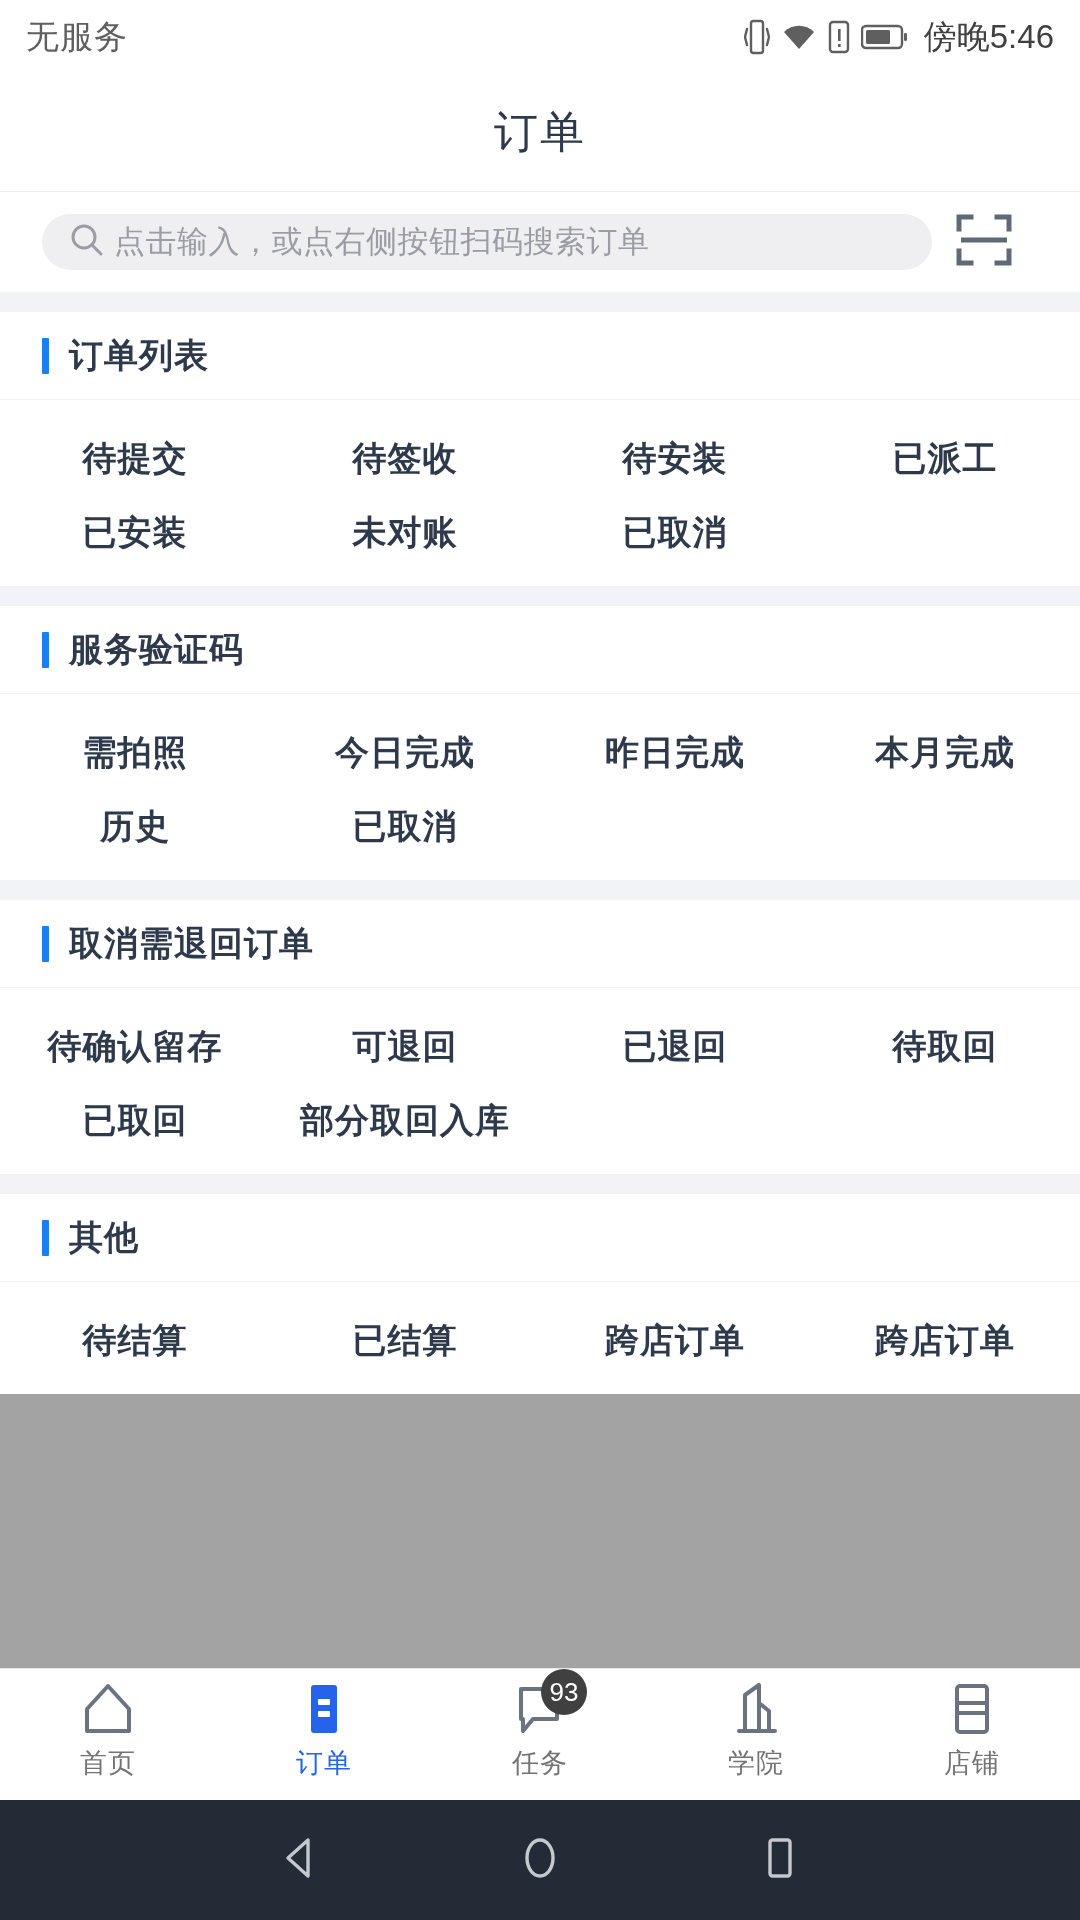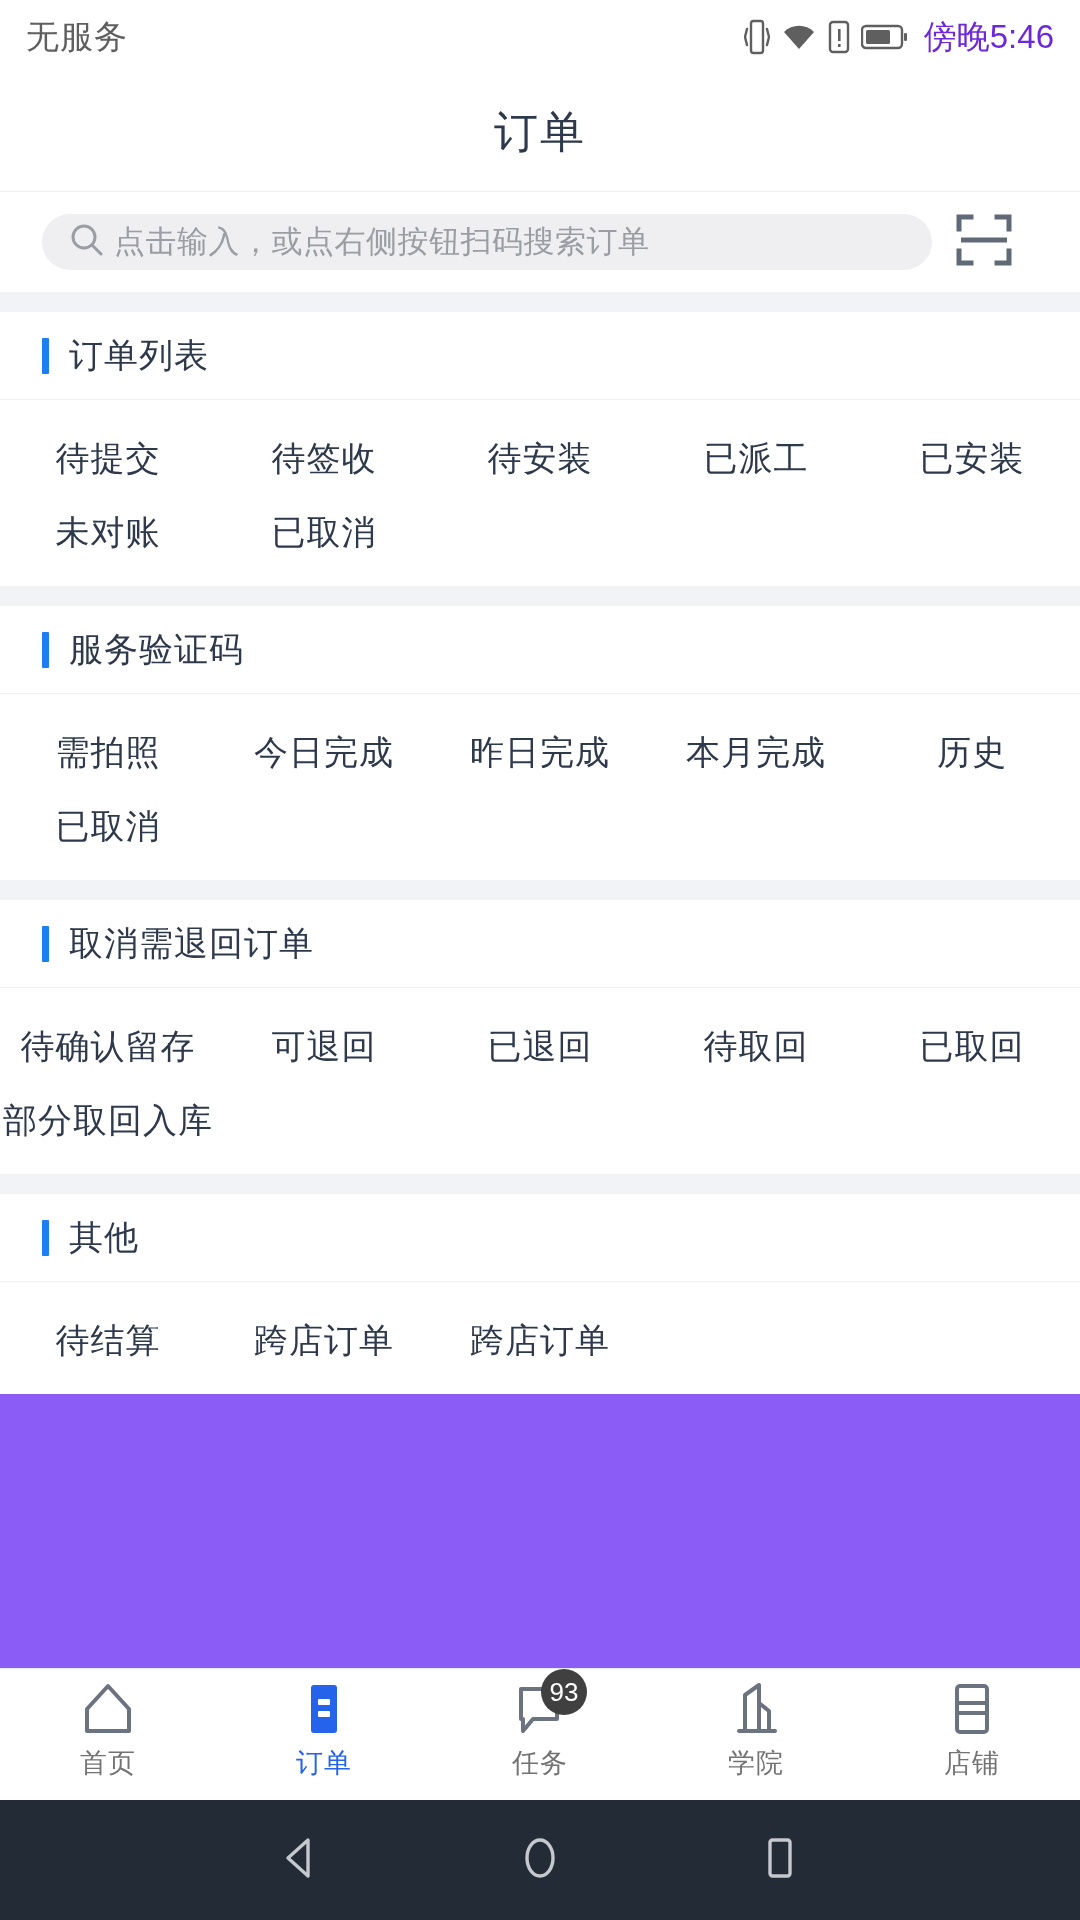--- a/index.html
+++ b/index.html
@@ -37,21 +37,21 @@
   }
   .status-right {
     margin-left: auto;
     display: flex;
     align-items: center;
     gap: 11px;
   }
   .status-right svg { display: block; }
   .status-time {
     font-size: 33px;
-    color: #6d28d9;
+    color: #404040;
     margin-left: 6px;
     letter-spacing: 0px;
     text-align: center;
   }
 
   
   .titlebar {
     flex: 0 0 118px;
     background: #ffffff;
     display: flex;
@@ -97,21 +97,22 @@
     display: flex;
     align-items: center;
     justify-content: center;
     margin-left: 4px;
   }
 
   
   .content {
     flex: 1 1 auto;
     overflow: hidden;
-    background: #8b5cf6;
+    background: #a3a3a3;
+    font-weight: bold;
   }
   .section { background: #ffffff; }
   .gap { height: 20px; background: #f2f3f7; }
 
   .section-head {
     height: 88px;
     display: flex;
     align-items: center;
     padding-left: 42px;
     border-bottom: 1px solid #f0f1f4;
@@ -124,21 +125,21 @@
     margin-right: 20px;
   }
   .section-title {
     font-size: 34px;
     color: #2e3a4b;
     letter-spacing: 1px;
   }
 
   .grid {
     display: grid;
-    grid-template-columns: repeat(5, 1fr);
+    grid-template-columns: repeat(4, 1fr);
     padding: 22px 0 16px 0;
   }
   .grid-item {
     height: 74px;
     display: flex;
     align-items: center;
     justify-content: center;
     font-size: 34px;
     color: #2e3a4b;
     letter-spacing: 1px;
@@ -336,20 +337,21 @@
 
     <div class="gap"></div>
 
     <div class="section">
       <div class="section-head">
         <div class="accent-bar"></div>
         <span class="section-title">其他</span>
       </div>
       <div class="grid">
         <div class="grid-item">待结算</div>
+        <div class="grid-item">已结算</div>
         <div class="grid-item">跨店订单</div>
         <div class="grid-item">跨店订单</div>
       </div>
     </div>
 
   </div>
 
   <div class="tabbar">
 
     <div class="tab">

